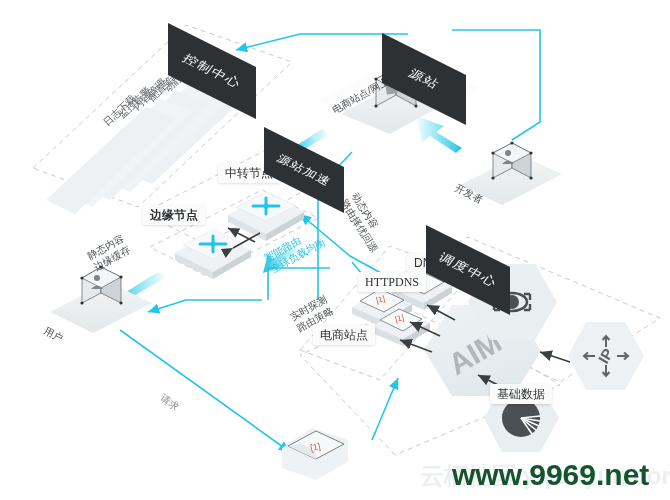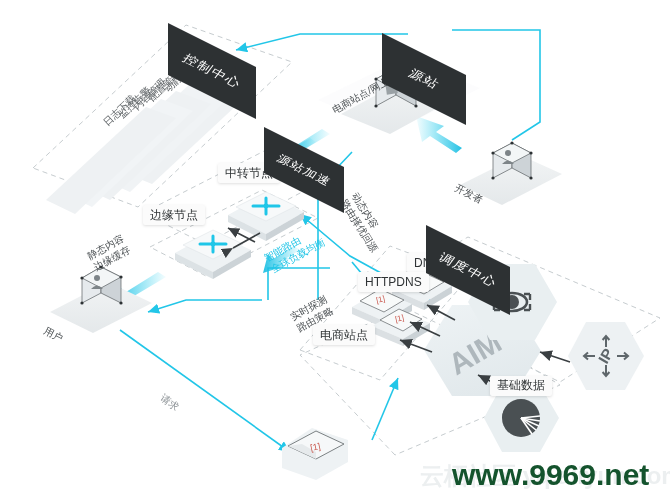--- a/index.html
+++ b/index.html
@@ -339,26 +339,26 @@
       </div>
   </div>
 
   <div class="isotxt" style="left:162px;top:86px;transform:rotate(-43deg);transform-origin:left top;">动静分离</div>
   <div class="isotxt" style="left:146px;top:95px;transform:rotate(-43deg);transform-origin:left top;">配置管理</div>
   <div class="isotxt" style="left:131px;top:104px;transform:rotate(-43deg);transform-origin:left top;">内容管理</div>
   <div class="isotxt" style="left:116px;top:112px;transform:rotate(-43deg);transform-origin:left top;">监控告警</div>
   <div class="isotxt" style="left:101px;top:120px;transform:rotate(-43deg);transform-origin:left top;">日志下载</div>
 
   <div class="lbl lat" style="left:218px;top:163px;">中转节点</div>
-  <div class="lbl lat" style="left:143px;top:205px;">边缘节点</div>
+  <div class="lbl lat" style="left:143px;top:205px;font-weight:bold;">边缘节点</div>
 
   <div class="lbl lat" style="left:407px;top:253px;">DNS</div>
-  <div class="lbl lat" style="left:358px;top:272px;">HTTPDNS</div>
+  <div class="lbl lat" style="left:358px;top:272px;font-family:Liberation Serif, serif;">HTTPDNS</div>
   <div class="lbl lat" style="left:313px;top:325px;">电商站点</div>
-  <div class="lbl lat" style="left:490px;top:376px;font-family:Liberation Mono, monospace;">基础数据</div>
+  <div class="lbl lat" style="left:490px;top:384px;">基础数据</div>
 
   <div class="isotxt dark" style="left:47px;top:325px;transform:rotate(27deg);transform-origin:left top;">用户</div>
 
   <div class="isotxt dark" style="left:458px;top:182px;transform:rotate(27deg);transform-origin:left top;">开发者</div>
 
   <div class="isotxt dark" style="left:330px;top:105px;transform:rotate(-29deg);transform-origin:left top;
               line-height:1.3;">
     <div>电商站点/网上预定</div>
   </div>
 

